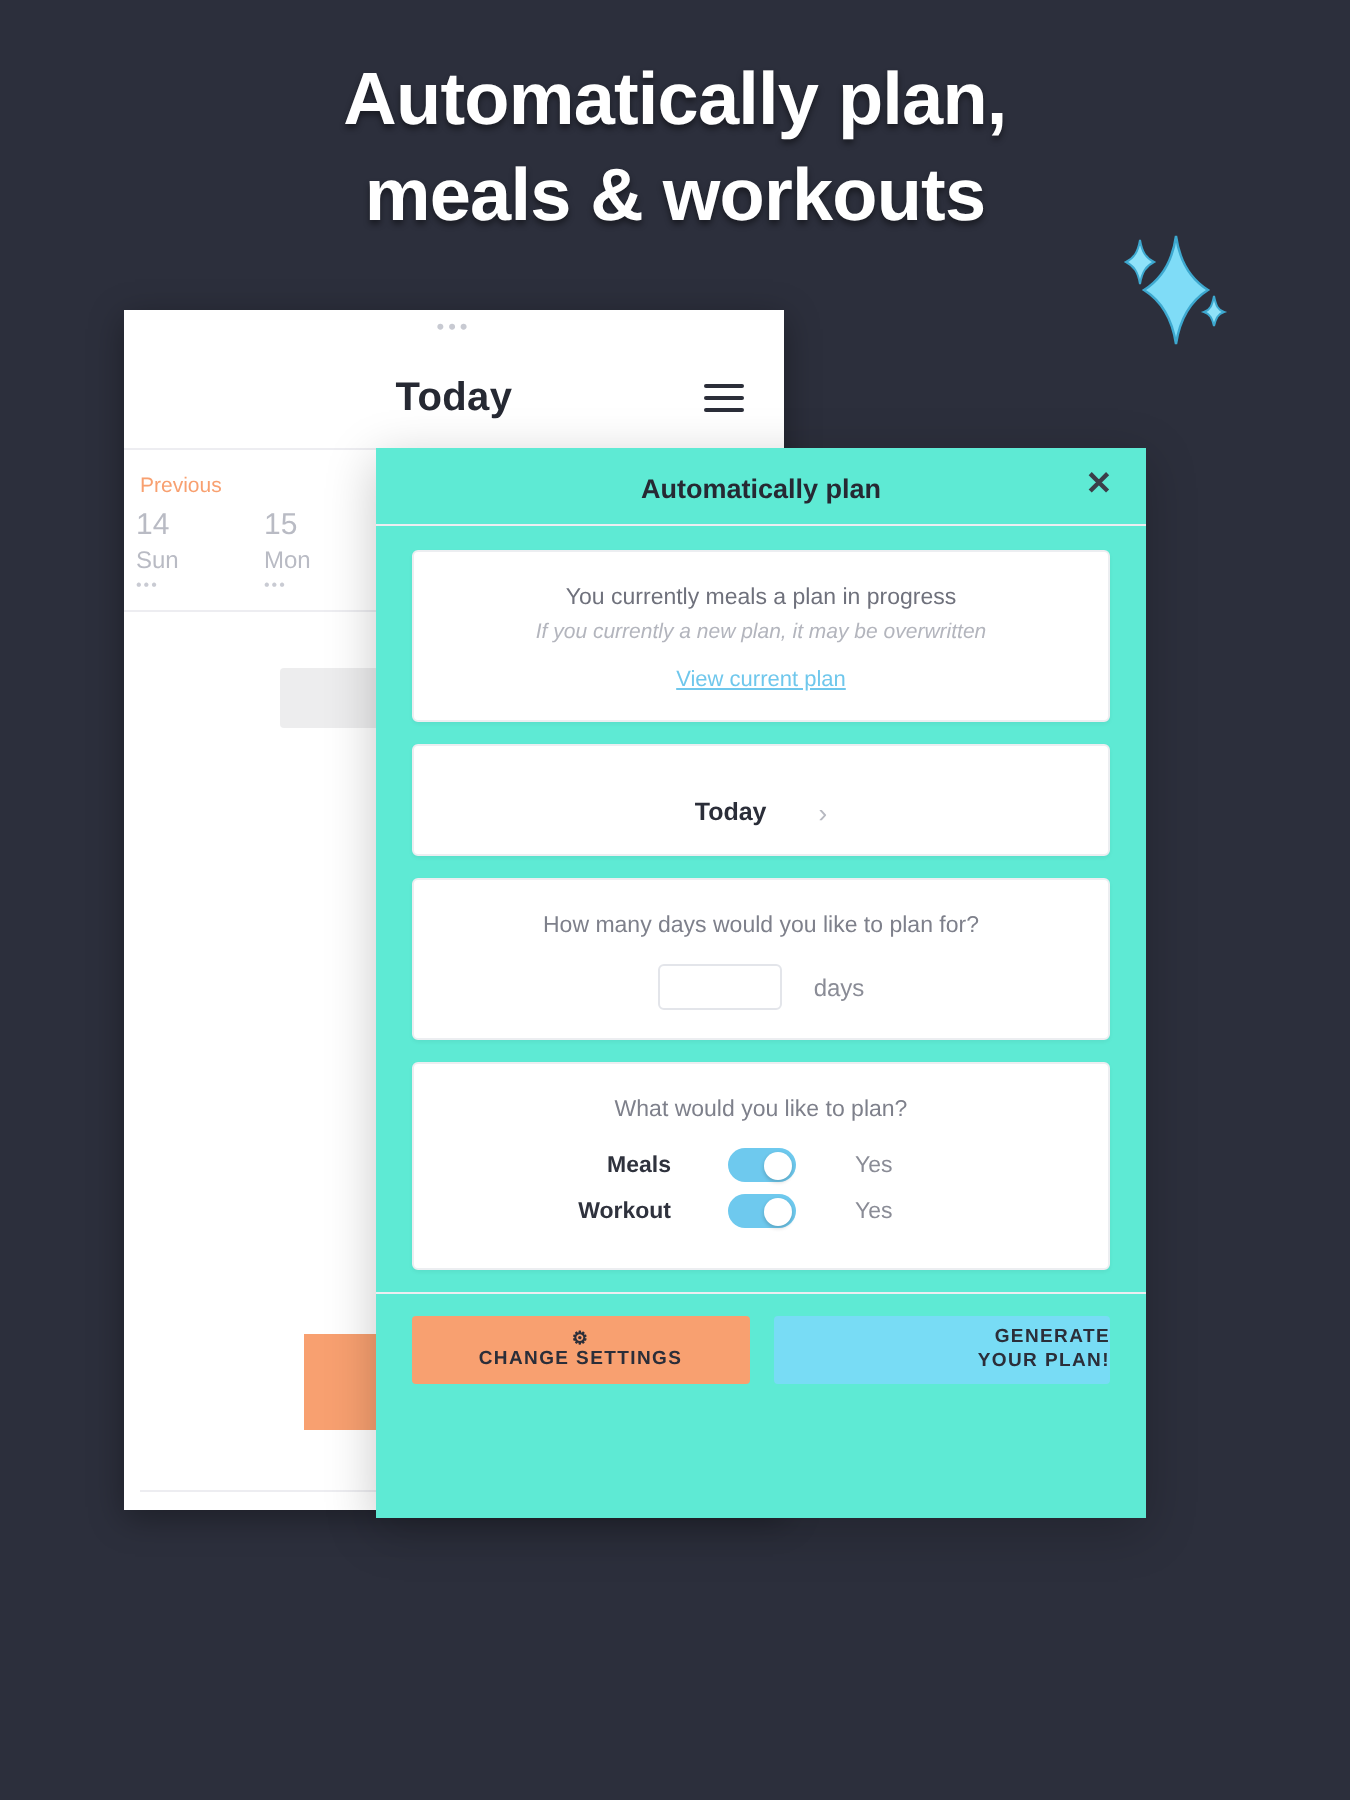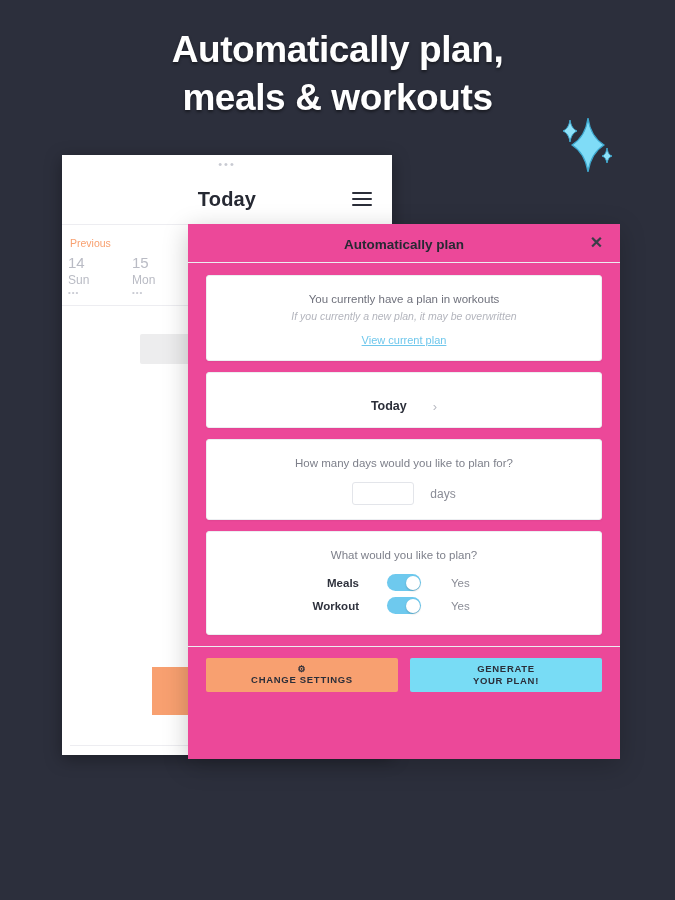--- a/index.html
+++ b/index.html
@@ -60,22 +60,22 @@
   .orange-block {
     position: absolute; left: 90px; top: 512px; width: 200px; height: 48px;
     background: #f8a070;
   }
 
   .tasks-sep { position: absolute; left: 8px; top: 590px; width: 314px; height: 1px; background: #ededf1; }
 
   
   .dialog {
     position: absolute; left: 188px; top: 224px;
-    width: 432px; height: 535px;
-    background: #ec4899;
+    width: 385px; height: 535px;
+    background: #5eead4;
     box-shadow: 0 6px 24px rgba(0,0,0,0.22);
     overflow: hidden;
   }
   .dialog-header {
     position: relative; height: 38px; line-height: 42px; text-align: center;
     font-size: 13.5px; font-weight: bold; color: #262933;
   }
   .dialog-close {
     position: absolute; right: 16px; top: 11px; width: 15px; height: 15px;
     color: #3b3e49; font-size: 16px; line-height: 15px; text-align: center;
@@ -121,21 +121,21 @@
   .dialog-footer-hr { height: 1px; background: #ededf1; margin-top: 3px; }
   .dialog-actions { display: flex; gap: 12px; padding: 11px 18px 0 18px; }
   .btn {
     flex: 1; height: 34px; border: none; border-radius: 2px;
     display: flex; flex-direction: column; align-items: center; justify-content: center;
     font-family: "Liberation Sans", sans-serif;
     font-size: 9.5px; font-weight: bold; letter-spacing: 0.7px; color: #2b2e39;
     line-height: 12px; cursor: pointer;
   }
   .btn-settings { background: #f8a070; }
-  .btn-generate { background: #78dcf5; }
+  .btn-generate { background: #78dcf5; align-items: flex-end; }
   .gear { font-size: 9px; line-height: 10px; }
 </style>
 </head>
 <body>
 
 <div id="stage">
 
   <div class="headline">
     <span>Automatically plan,</span>
     <span class="l2">meals &amp; workouts</span>
@@ -188,21 +188,21 @@
   <div class="dialog">
     <div class="dialog-header">
       <span>Automatically plan</span>
       <span class="dialog-close">✕</span>
     </div>
     <div class="dialog-hr"></div>
 
     <div class="dialog-body">
 
       <div class="card">
-        <div class="card-q strong">You currently have a plan in workouts</div>
+        <div class="card-q strong">You currently meals a plan in progress</div>
         <div class="card-sub">If you currently a new plan, it may be overwritten</div>
         <a class="card-link" href="#">View current plan</a>
       </div>
 
       <div class="card">
         <div class="card-value-row">
           <span class="card-value">Today</span>
           <span class="chevron">›</span>
         </div>
       </div>

